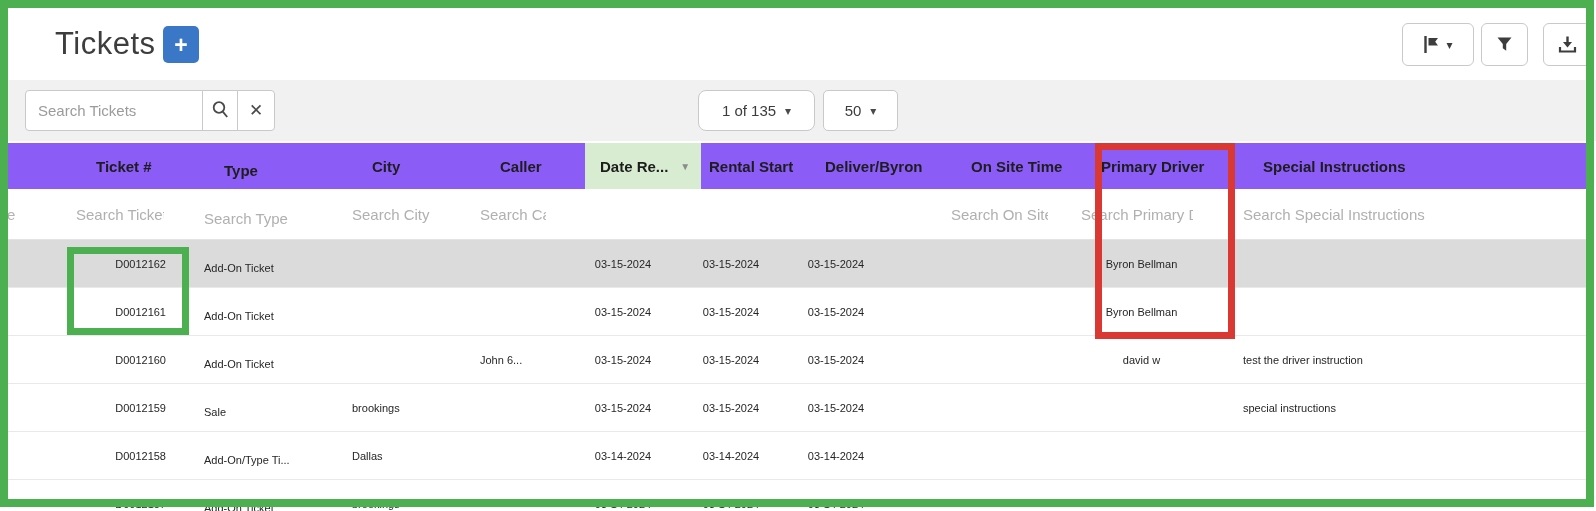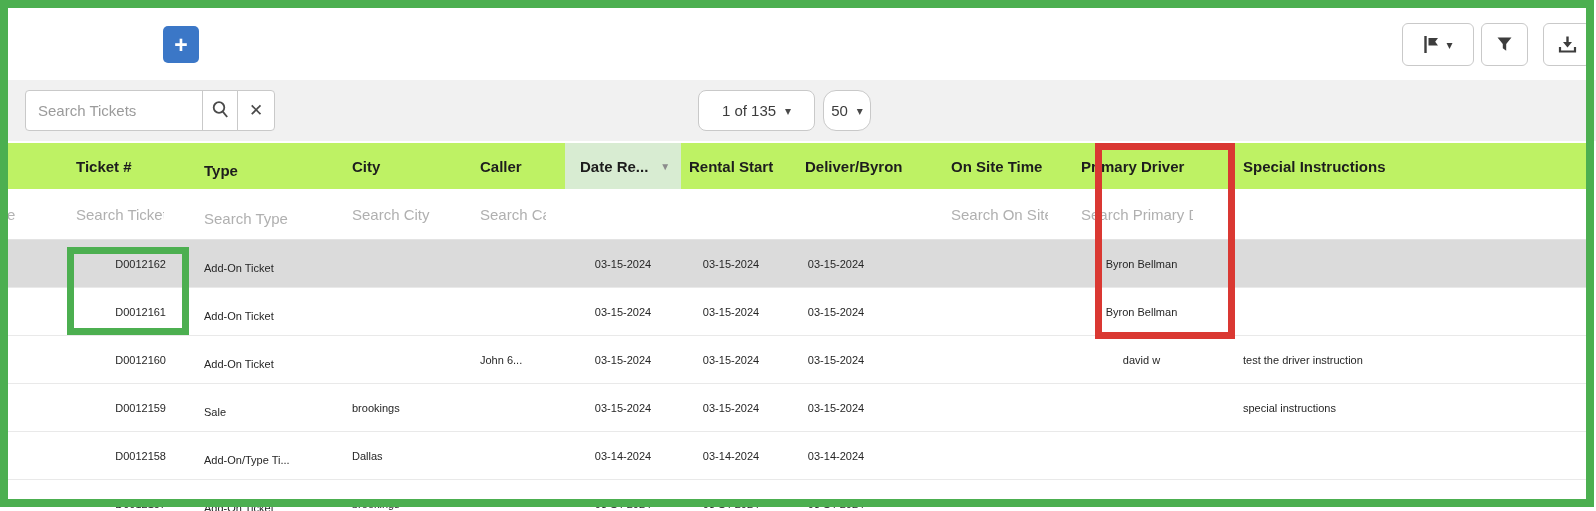--- a/index.html
+++ b/index.html
@@ -52,31 +52,31 @@
   .nav-enabled { color:#424242; }
   .nav-enabled .bar { background:#424242; }
   .ic-first { left:446px; } .ic-prev { left:497px; } .ic-next { left:545px; } .ic-last { left:591px; }
   .ic-refresh { left:650px; top:88px; position:absolute; cursor:pointer; }
   .dd {
     position:absolute; top:10px; height:41px; background:#fff; border:1px solid #c9c9c9;
     border-radius:5px; display:flex; align-items:center; justify-content:center; gap:9px;
     font-size:15px; color:#3c3c3c; cursor:pointer;
   }
   .dd-page { left:698px; width:117px;border-radius:8px; }
-  .dd-size { left:823px; width:48px;border-radius:13px; }
+  .dd-size { left:823px; width:75px; }
   .dd .caret { color:#4a4a4a; }
   .record-count {
     position:absolute; left:1518px; top:91px; width:72px; height:36px; overflow:hidden;
     font-size:31px; color:#8d8d8d; white-space:nowrap;
   }
 
   
   .grid { position:absolute; left:0; top:143px; width:1594px; }
   .g-row { display:flex; align-items:center; width:100%; }
-  .g-header { height:46px; background:#bef264; font-weight:bold; font-size:15px; color:#1d1d1d; }
+  .g-header { height:46px; background:#8b5cf6; font-weight:bold; font-size:15px; color:#1d1d1d;padding-left:20px; }
   .g-filter { height:51px; background:#fff; border-bottom:1px solid #e3e3e3; font-size:15px; color:#b0b0b0; position:relative; }
   .row { height:48px; background:#fff; border-bottom:1px solid #e9e9e9; font-size:11px; color:#262626; cursor:pointer; }
   .row.selected { background:var(--selbg); }
   .cell, .th, .fc { flex:none; white-space:nowrap; }
   .c-gutter  { width:62px; }
   .c-ticket  { width:134px; text-align:right; padding-right:30px; }
   .c-type    { width:154px; padding-left:8px;margin-top:8px; }
   .c-city    { width:128px; padding-left:2px; }
   .c-caller  { width:87px;  padding-left:2px; }
   .c-date    { width:116px; text-align:center; }
@@ -114,20 +114,21 @@
     position:absolute; left:1095px; top:143px; width:140px; height:196px;
     border:7px solid var(--red); pointer-events:none;
   }
 </style>
 </head>
 <body>
 
 <div class="canvas">
 
   <div class="page-header">
+    <div class="title">Tickets</div>
     <button class="add-btn">
       <span>+</span>
     </button>
 
     <button class="hdr-btn btn-flag">
       <span>
         <svg width="17" height="19" viewBox="0 0 17 19">
           <line x1="2.5" y1="1" x2="2.5" y2="18" stroke="#3d3d3d" stroke-width="2.4"></line>
           <path d="M5.5 3 H15 L12.2 6.7 L15 10.4 H5.5 Z" fill="#3d3d3d"></path>
         </svg>
@@ -228,20 +229,21 @@
     <div class="cell c-gutter"></div>
         <div class="fc c-ticket"><span class="clip" style="width: 88px;">Search Ticket #</span></div>
         <div class="fc c-type"><span class="clip">Search Type</span></div>
         <div class="fc c-city"><span class="clip">Search City</span></div>
         <div class="fc c-caller"><span class="clip" style="width: 66px;">Search Caller</span></div>
         <div class="fc c-date"><span class="clip"></span></div>
         <div class="fc c-rental"><span class="clip"></span></div>
         <div class="fc c-deliver"><span class="clip"></span></div>
         <div class="fc c-onsite"><span class="clip" style="width: 97px;">Search On Site Time</span></div>
         <div class="fc c-primary"><span class="clip" style="width: 112px;">Search Primary Driver</span></div>
+        <div class="fc c-special"><span class="clip">Search Special Instructions</span></div>
       </div>
     <div id="g-rows">
         <div class="g-row row selected">
           <div class="cell c-gutter"></div>
           <div class="cell c-ticket">D0012162</div>
           <div class="cell c-type">Add-On Ticket</div>
           <div class="cell c-city"></div>
           <div class="cell c-caller"></div>
           <div class="cell c-date">03-15-2024</div>
           <div class="cell c-rental">03-15-2024</div>

